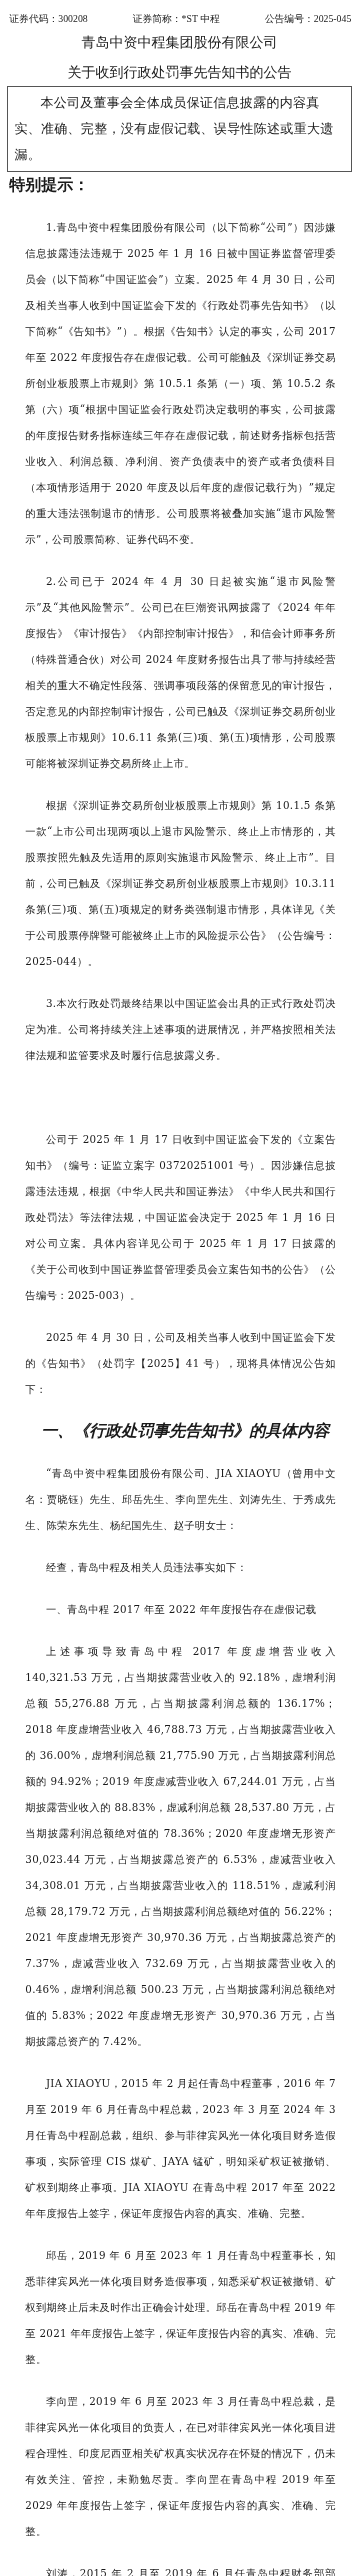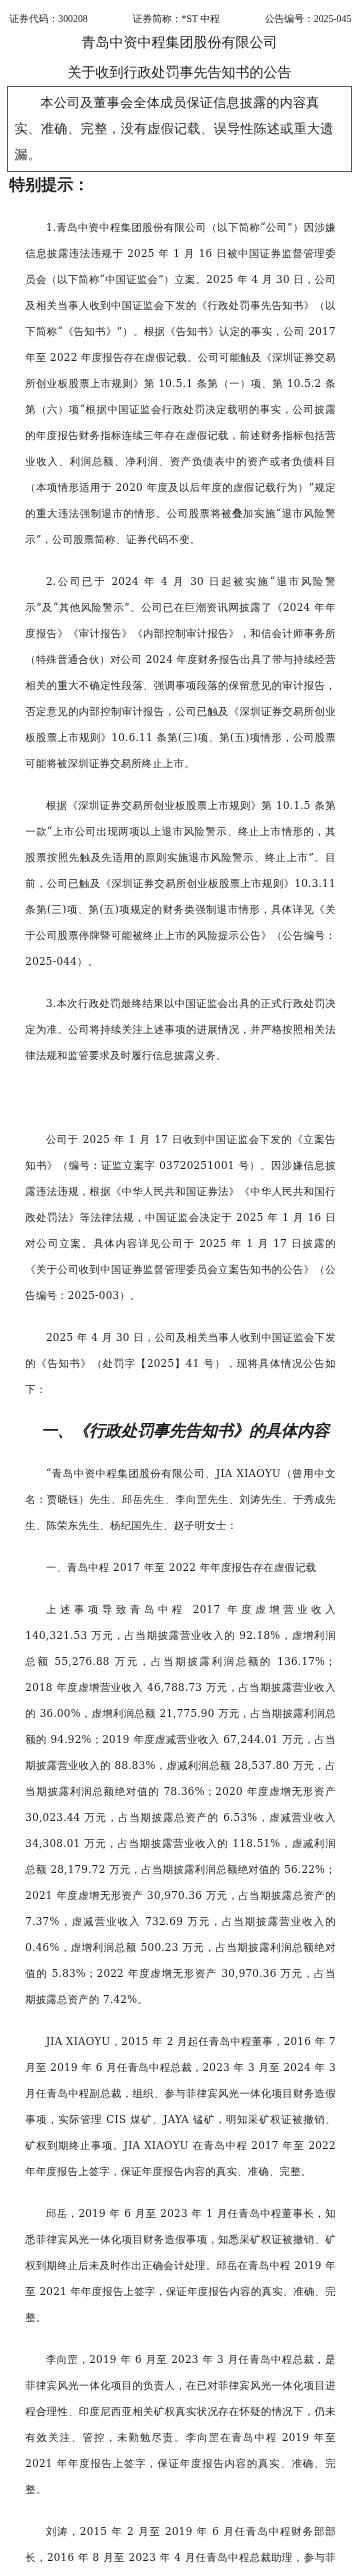--- a/index.html
+++ b/index.html
@@ -60,23 +60,24 @@
     <p class="para">根据《深圳证券交易所创业板股票上市规则》第 10.1.5 条第一款“上市公司出现两项以上退市风险警示、终止上市情形的，其股票按照先触及先适用的原则实施退市风险警示、终止上市”。目前，公司已触及《深圳证券交易所创业板股票上市规则》10.3.11 条第(三)项、第(五)项规定的财务类强制退市情形，具体详见《关于公司股票停牌暨可能被终止上市的风险提示公告》（公告编号：2025-044）。</p>
     <p class="para">3.本次行政处罚最终结果以中国证监会出具的正式行政处罚决定为准。公司将持续关注上述事项的进展情况，并严格按照相关法律法规和监管要求及时履行信息披露义务。</p>
 
     <div class="spacer"></div>
 
     <p class="para">公司于 2025 年 1 月 17 日收到中国证监会下发的《立案告知书》（编号：证监立案字 03720251001 号）。因涉嫌信息披露违法违规，根据《中华人民共和国证券法》《中华人民共和国行政处罚法》等法律法规，中国证监会决定于 2025 年 1 月 16 日对公司立案。具体内容详见公司于 2025 年 1 月 17 日披露的《关于公司收到中国证券监督管理委员会立案告知书的公告》（公告编号：2025-003）。</p>
     <p class="para">2025 年 4 月 30 日，公司及相关当事人收到中国证监会下发的《告知书》（处罚字【2025】41 号），现将具体情况公告如下：</p>
 
     <p class="heading-bold indent">一、《行政处罚事先告知书》的具体内容</p>
     <p class="para">“青岛中资中程集团股份有限公司、JIA XIAOYU（曾用中文名：贾晓钰）先生、邱岳先生、李向罡先生、刘涛先生、于秀成先生、陈荣东先生、杨纪国先生、赵子明女士：</p>
+    <p class="para">经查，青岛中程及相关人员违法事实如下：</p>
     <p class="para">一、青岛中程 2017 年至 2022 年年度报告存在虚假记载</p>
     <p class="para">上述事项导致青岛中程 2017 年度虚增营业收入 140,321.53 万元，占当期披露营业收入的 92.18%，虚增利润总额 55,276.88 万元，占当期披露利润总额的 136.17%；2018 年度虚增营业收入 46,788.73 万元，占当期披露营业收入的 36.00%，虚增利润总额 21,775.90 万元，占当期披露利润总额的 94.92%；2019 年度虚减营业收入 67,244.01 万元，占当期披露营业收入的 88.83%，虚减利润总额 28,537.80 万元，占当期披露利润总额绝对值的 78.36%；2020 年度虚增无形资产 30,023.44 万元，占当期披露总资产的 6.53%，虚减营业收入 34,308.01 万元，占当期披露营业收入的 118.51%，虚减利润总额 28,179.72 万元，占当期披露利润总额绝对值的 56.22%；2021 年度虚增无形资产 30,970.36 万元，占当期披露总资产的 7.37%，虚减营业收入 732.69 万元，占当期披露营业收入的 0.46%，虚增利润总额 500.23 万元，占当期披露利润总额绝对值的 5.83%；2022 年度虚增无形资产 30,970.36 万元，占当期披露总资产的 7.42%。</p>
     <p class="para">JIA XIAOYU，2015 年 2 月起任青岛中程董事，2016 年 7 月至 2019 年 6 月任青岛中程总裁，2023 年 3 月至 2024 年 3 月任青岛中程副总裁，组织、参与菲律宾风光一体化项目财务造假事项，实际管理 CIS 煤矿、JAYA 锰矿，明知采矿权证被撤销、矿权到期终止事项。JIA XIAOYU 在青岛中程 2017 年至 2022 年年度报告上签字，保证年度报告内容的真实、准确、完整。</p>
     <p class="para">邱岳，2019 年 6 月至 2023 年 1 月任青岛中程董事长，知悉菲律宾风光一体化项目财务造假事项，知悉采矿权证被撤销、矿权到期终止后未及时作出正确会计处理。邱岳在青岛中程 2019 年至 2021 年年度报告上签字，保证年度报告内容的真实、准确、完整。</p>
-    <p class="para">李向罡，2019 年 6 月至 2023 年 3 月任青岛中程总裁，是菲律宾风光一体化项目的负责人，在已对菲律宾风光一体化项目进程合理性、印度尼西亚相关矿权真实状况存在怀疑的情况下，仍未有效关注、管控，未勤勉尽责。李向罡在青岛中程 2019 年至 2021 年年度报告上签字，保证年度报告内容的真实、准确、完整。</p>
+    <p class="para">李向罡，2019 年 6 月至 2023 年 3 月任青岛中程总裁，是菲律宾风光一体化项目的负责人，在已对菲律宾风光一体化项目进程合理性、印度尼西亚相关矿权真实状况存在怀疑的情况下，仍未有效关注、管控，未勤勉尽责。李向罡在青岛中程 2019 年至 2029 年年度报告上签字，保证年度报告内容的真实、准确、完整。</p>
     <p class="para">刘涛，2015 年 2 月至 2019 年 6 月任青岛中程财务部部长，2016 年 8 月至 2023 年 4 月任青岛中程总裁助理，参与菲律宾风光一体化项目财务造假事项，与青岛中程 2017 年至 2021 年年度报告虚假记载具有直接因果关系。</p>
     <p class="para">于秀成，2016 年 8 月至 2025 年 3 月任青岛中程副总裁，2016 年 8 月至 2019 年 6 月任青岛中程财务总监，未有效履行职责，未勤勉尽责。于秀成在青岛中程 2017 年至 2021 年年度报告上签字，保证年度报告内容的真实、准确、完整。</p>
 
   </div>
 </div>
 
 
 </body></html>

